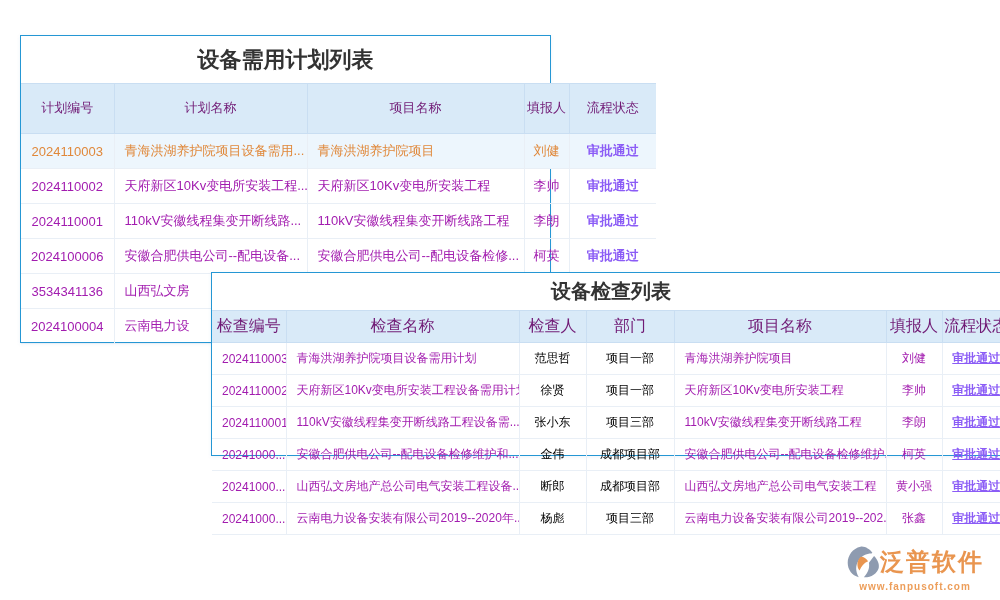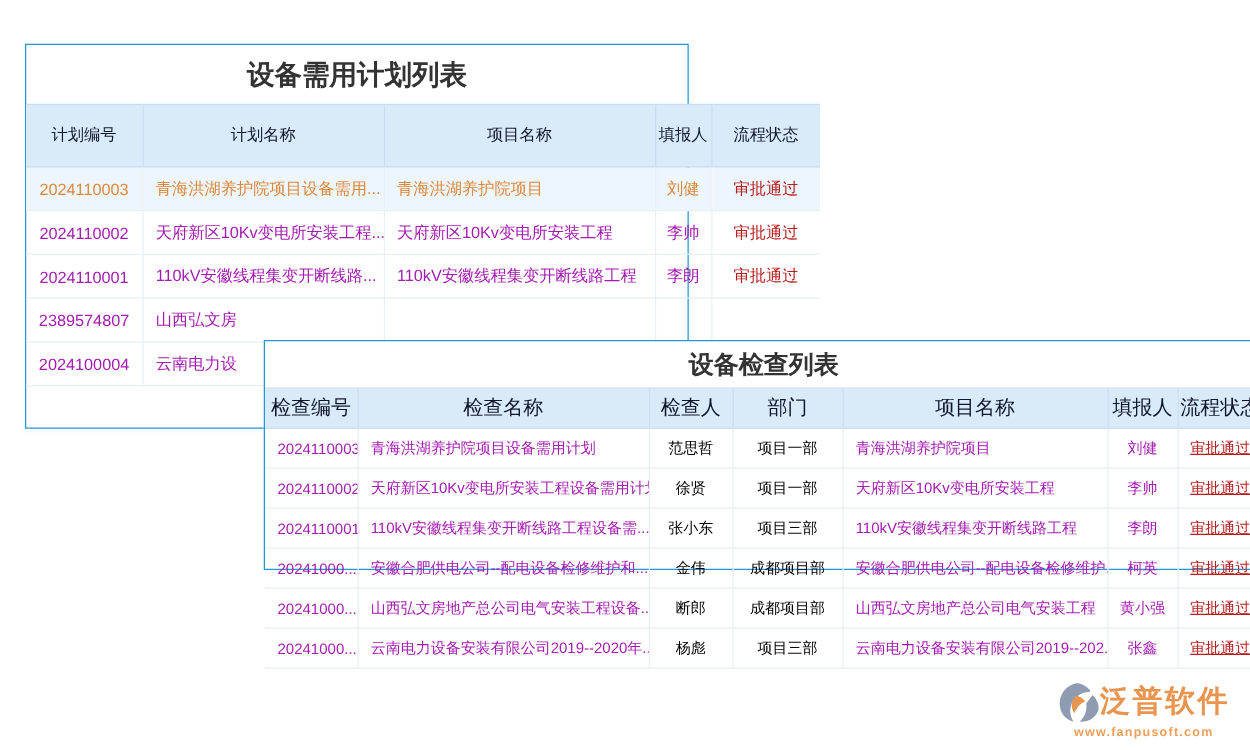--- a/index.html
+++ b/index.html
@@ -17,38 +17,38 @@
   #plan-panel{left:20px;top:35px;width:531px;height:308px;z-index:1;}
   #inspect-panel{left:183px;top:272px;width:800px;height:184px;z-index:2;margin-left:28px;}
   .panel-title{
     display:flex;align-items:center;justify-content:center;
     font-weight:bold;color:#333;
   }
   #plan-panel .panel-title{height:47px;font-size:22px;}
   #inspect-panel .panel-title{height:37px;font-size:20px;}
   .panel table{width:100%;border-collapse:collapse;table-layout:fixed;}
   .panel th{
-    background:#d9eaf8;color:#0f172a;font-weight:normal;
+    background:#d9eaf8;color:#701a75;font-weight:normal;
     border:1px solid #c9def2;text-align:center;
   }
   #plan-panel th{height:47px;font-size:13px;line-height:1.25;}
   #inspect-panel th{height:29px;font-size:16px;}
   .panel td{
     border:1px solid #e9eff6;overflow:hidden;white-space:nowrap;
     text-overflow:clip;
   }
   #plan-panel td{height:34px;font-size:13px;}
   #inspect-panel td{height:31px;font-size:12px;}
   .panel tr > *:first-child{border-left:none;}
   .panel tr > *:last-child{border-right:none;}
   td.al{ text-align:left; padding:0 6px 0 10px;}
   td.ac{ text-align:center; padding:0 2px;}
   .t-link{color:#a21caf;}
   .t-dark{color:#000000;}
-  .t-status{color:#b91c1c;}
+  .t-status{color:#8b5cf6;font-weight:bold;}
   #inspect-panel .t-status{text-decoration:underline;}
   tr.hl td{background:#edf6fd;}
   tr.hl td.t-link{color:#e0883a;}
   
   .brand{
     position:absolute;right:16px;bottom:8px;z-index:3;
     display:flex;flex-direction:column;align-items:center;line-height:1.1;
   }
   .brand-top{display:flex;align-items:center;}
   .brand-name{font-size:24px;font-weight:bold;color:#e9954f;letter-spacing:2px;}
@@ -93,21 +93,28 @@
           <td class="ac t-status">审批通过</td>
         </tr>
         <tr>
           <td class="ac t-link">2024110001</td>
           <td class="al t-link">110kV安徽线程集变开断线路...</td>
           <td class="al t-link">110kV安徽线程集变开断线路工程</td>
           <td class="ac t-link">李朗</td>
           <td class="ac t-status">审批通过</td>
         </tr>
         <tr>
-          <td class="ac t-link">2389574807</td>
+          <td class="ac t-link">2024100006</td>
+          <td class="al t-link">安徽合肥供电公司--配电设备...</td>
+          <td class="al t-link">安徽合肥供电公司--配电设备检修...</td>
+          <td class="ac t-link">柯英</td>
+          <td class="ac t-status">审批通过</td>
+        </tr>
+        <tr>
+          <td class="ac t-link">3534341136</td>
           <td class="al t-link">山西弘文房</td>
           <td class="al t-link"></td>
           <td class="ac t-link"></td>
           <td class="ac t-status"></td>
         </tr>
         <tr>
           <td class="ac t-link">2024100004</td>
           <td class="al t-link">云南电力设</td>
           <td class="al t-link"></td>
           <td class="ac t-link"></td>

